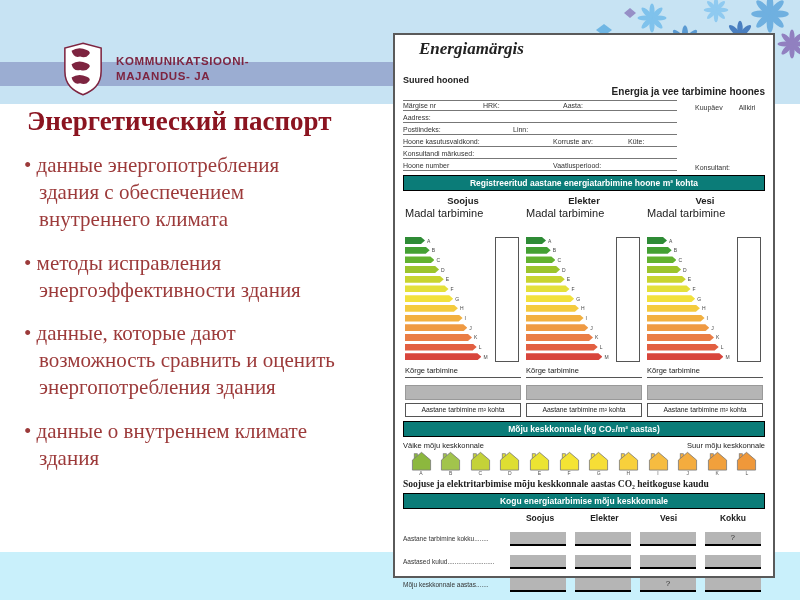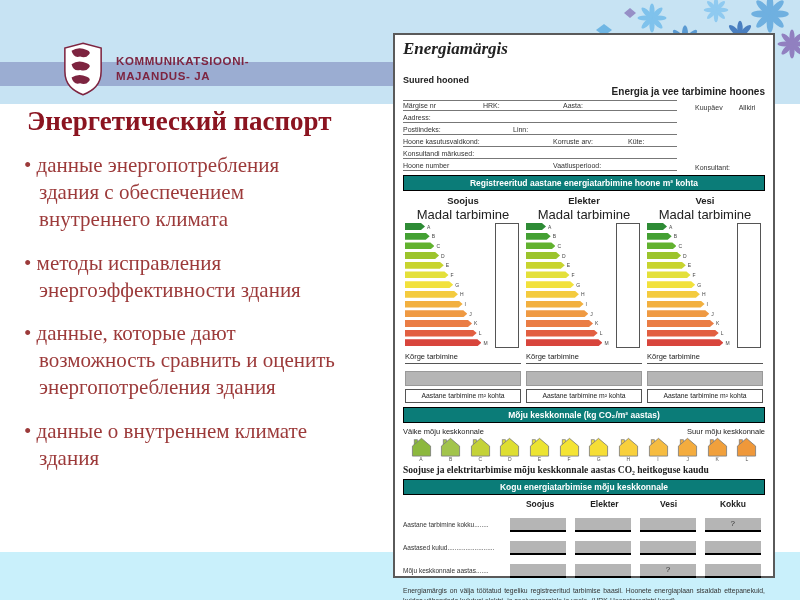--- a/index.html
+++ b/index.html
@@ -16,39 +16,39 @@
   
   .title{position:absolute;left:27px;top:106px;margin:0;font-family:"Liberation Serif",serif;
          font-size:27px;font-weight:bold;color:#8b1420;z-index:2;}
   .bullets{position:absolute;left:24px;top:152px;width:318px;margin:0;padding:0;list-style:none;
            font-family:"Liberation Serif",serif;font-size:21px;line-height:1.28;color:#9c3a3a;z-index:2;}
   .bullets li{margin-bottom:17px;padding-left:15px;text-indent:-15px;}
   .bullets li::before{content:"• ";}
   
   .form-panel{position:absolute;left:393px;top:33px;width:382px;height:545px;box-sizing:border-box;
               background:#fff;border:2px solid #5a5a5a;padding:5px 8px 4px;z-index:3;color:#222;}
-  .form-title{font-family:"Liberation Serif",serif;font-style:italic;font-weight:bold;font-size:17px;line-height:1.1;}
+  .form-title{font-family:"Liberation Serif",serif;font-style:italic;font-weight:bold;font-size:17px;line-height:1.1;margin-left:16px;}
   .form-subtitle{font-weight:bold;font-size:9px;margin-top:16px;}
   .form-section-header{font-weight:bold;font-size:10px;text-align:right;margin:1px 0 2px 110px;}
   
   .fields{font-size:7px;color:#333;}
   .frow{display:flex;height:12px;align-items:flex-end;}
   .fmain{flex:0 0 274px;display:flex;border-bottom:1px solid #777;padding-bottom:1px;}
   .frow-top .fmain{border-top:1px solid #777;padding-top:1px;}
   .fright{flex:1;display:flex;gap:16px;padding-left:18px;}
   .w80{width:80px;} .w110{width:110px;} .w150{width:150px;} .w75{width:75px;}
   .fill{flex:1;}
   
   .banner{background:#0b7c78;color:#fff;font-weight:bold;font-size:8.5px;text-align:center;
           border:1px solid #000;padding:2px 0;margin:4px 0;}
   
   .scales-row{display:flex;justify-content:space-between;padding:0 2px;}
   .scale-col{width:116px;}
   .scale-header{text-align:center;font-weight:bold;font-size:9.5px;}
-  .scale-low{font-size:13px;margin:1px 0 0;text-align:center;}
+  .scale-low{font-size:11px;margin:1px 0 17px;}
   .bars-wrap{position:relative;height:128px;}
   .bar-row{height:9.7px;display:flex;align-items:center;}
   .bar{height:7px;clip-path:polygon(0 0,calc(100% - 4px) 0,100% 50%,calc(100% - 4px) 100%,0 100%);}
   .bar-letter{font-size:5px;color:#444;margin-left:2px;}
   .rating-box{position:absolute;right:2px;top:1px;width:22px;height:123px;border:1px solid #555;background:#fff;}
   .scale-high{font-size:7.5px;border-bottom:1px solid #555;padding-bottom:2px;margin-top:2px;}
   .value-box-gray{height:13px;background:#b5b5b5;border:1px solid #999;margin-top:7px;}
   .value-label{height:12px;line-height:12px;border:1px solid #555;font-size:6.8px;text-align:center;margin-top:3px;}
   
   .env-labels{display:flex;justify-content:space-between;font-size:7.5px;margin-top:1px;}

